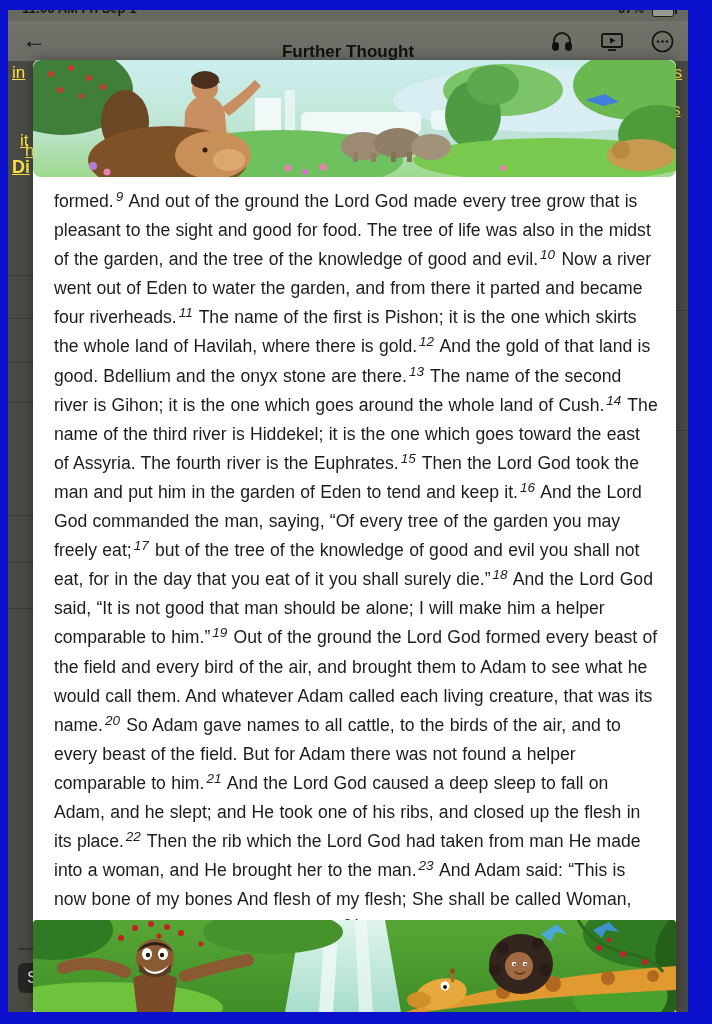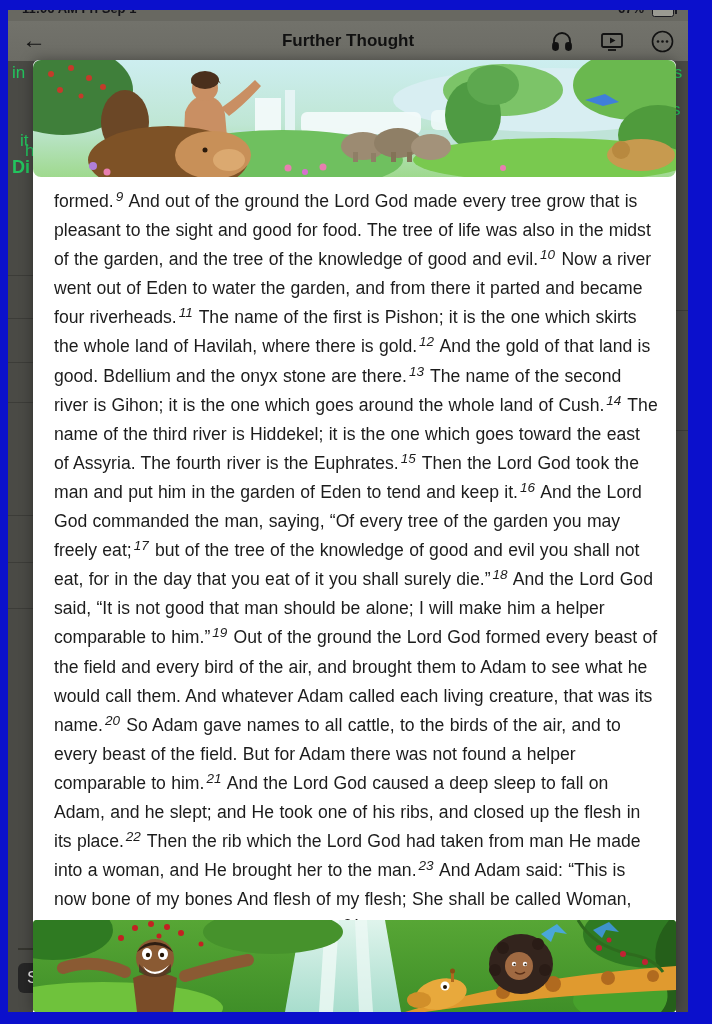--- a/index.html
+++ b/index.html
@@ -19,28 +19,28 @@
   .statusbar .sb-right { position:absolute; right:44px; top:-9px; font-size:13px; font-weight:700; color:#14141a; }
   .sb-batt { position:absolute; right:14px; top:-4px; width:22px; height:11px;
              border:1.5px solid #1a1a20; border-radius:2.5px; background:#9a9a92; }
   .sb-batt:after { content:""; position:absolute; right:-4px; top:2.5px; width:2.5px; height:4px; background:#1a1a20; }
 
   
   .navbar { position:absolute; left:0; top:11px; width:680px; height:40px;
             background:linear-gradient(#72726b,#6c6c65); }
   .nav-back { position:absolute; left:10px; top:5px; width:32px; height:30px; color:#121212;
               font-size:24px; line-height:28px; text-align:center; }
-  .nav-title { position:absolute; left:0; right:0; top:10px; text-align:center;
+  .nav-title { position:absolute; left:0; right:0; top:21px; text-align:center;
                font-size:17px; font-weight:700; color:#111; }
   .nav-icons { position:absolute; right:12px; top:6px; display:flex; gap:22px; align-items:center; }
   .nav-ic { width:28px; height:28px; display:flex; align-items:center; justify-content:center; }
   .nav-ic svg { display:block; }
 
   
-  .frag { position:absolute; color:#22c55e; font-size:17px; }
+  .frag { position:absolute; color:#fde047; font-size:17px;text-decoration:underline; }
   .frag-b { font-weight:700; font-size:18px; }
   .divider { position:absolute; height:1px; background:#3c3c38; }
   .s-button { position:absolute; left:10px; top:953px; width:46px; height:30px;
               background:#262626; border-radius:6px; color:#e8e8e8; font-size:17px;
               line-height:30px; padding-left:9px; overflow:hidden; }
   .s-line { position:absolute; left:10px; top:938px; width:48px; height:2px; background:#35352f; }
 
   
   .card { position:absolute; left:25px; top:50px; width:643px; height:952px;
           background:#ffffff; border-radius:6px 6px 0 0;

